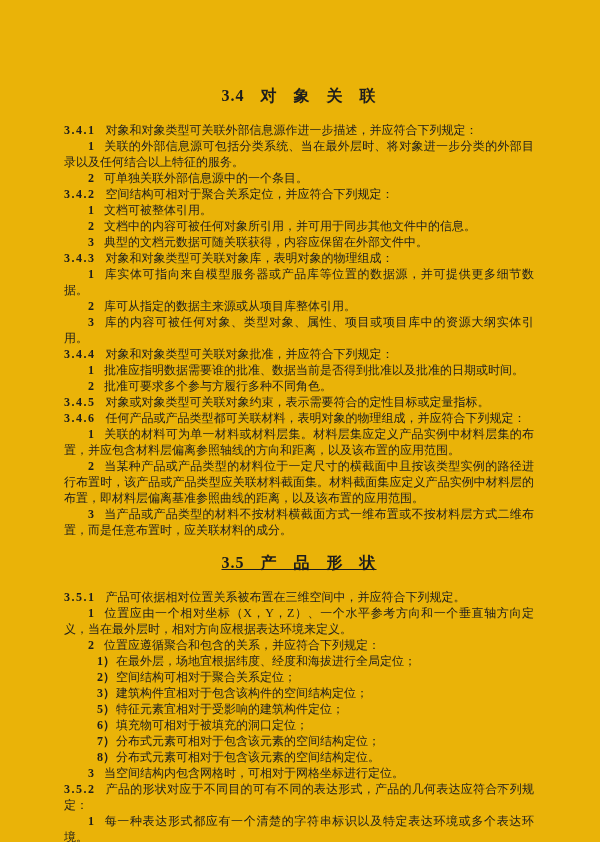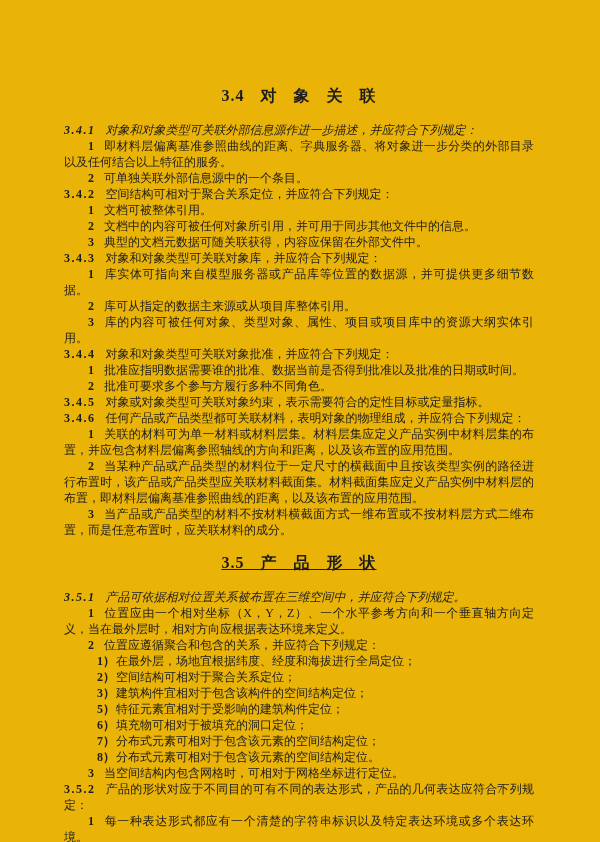--- a/index.html
+++ b/index.html
@@ -24,21 +24,21 @@
   }
   .sec-heading {
     text-align: center;
     font-weight: bold;
     font-size: 16px;
     line-height: 20px;
     word-spacing: 11px;
     letter-spacing: 1px;
     margin: 0 0 13px 0;
   }
-  .sec-heading + .para { margin-top: 16px; font-style: italic; }
+  .sec-heading + .para { margin-top: 16px; }
   .sec-heading:not(:first-child) { margin-top: 15px; text-decoration: underline; }
   .para {
     margin: 0;
     font-size: 12px;
     line-height: 16px;
     text-align: justify;
     text-justify: inter-ideograph;
   }
   .para .num {
     font-weight: bold;
@@ -60,27 +60,27 @@
     color: #2a2a2a;
   }
 </style>
 </head>
 <body>
 
 <div class="page">
   <div class="content">
       <div class="sec-heading">3.4 对 象 关 联</div>
       <p class="para clause"><span class="num">3.4.1</span><span class="txt">对象和对象类型可关联外部信息源作进一步描述，并应符合下列规定：</span></p>
-      <p class="para item"><span class="num">1</span><span class="txt">即材料层偏离基准参照曲线的距离、字典服务器、将对象进一步分类的外部目录以及任何结合以上特征的服务。</span></p>
+      <p class="para item"><span class="num">1</span><span class="txt">关联的外部信息源可包括分类系统、当在最外层时、将对象进一步分类的外部目录以及任何结合以上特征的服务。</span></p>
       <p class="para item"><span class="num">2</span><span class="txt">可单独关联外部信息源中的一个条目。</span></p>
       <p class="para clause"><span class="num">3.4.2</span><span class="txt">空间结构可相对于聚合关系定位，并应符合下列规定：</span></p>
       <p class="para item"><span class="num">1</span><span class="txt">文档可被整体引用。</span></p>
       <p class="para item"><span class="num">2</span><span class="txt">文档中的内容可被任何对象所引用，并可用于同步其他文件中的信息。</span></p>
       <p class="para item"><span class="num">3</span><span class="txt">典型的文档元数据可随关联获得，内容应保留在外部文件中。</span></p>
-      <p class="para clause"><span class="num">3.4.3</span><span class="txt">对象和对象类型可关联对象库，并应符合下列规定：</span></p>
+      <p class="para clause"><span class="num">3.4.3</span><span class="txt">对象和对象类型可关联对象库，表明对象的物理组成：</span></p>
       <p class="para item"><span class="num">1</span><span class="txt">库实体可指向来自模型服务器或产品库等位置的数据源，并可提供更多细节数据。</span></p>
       <p class="para item"><span class="num">2</span><span class="txt">库可从指定的数据主来源或从项目库整体引用。</span></p>
       <p class="para item"><span class="num">3</span><span class="txt">库的内容可被任何对象、类型对象、属性、项目或项目库中的资源大纲实体引用。</span></p>
       <p class="para clause"><span class="num">3.4.4</span><span class="txt">对象和对象类型可关联对象批准，并应符合下列规定：</span></p>
       <p class="para item"><span class="num">1</span><span class="txt">批准应指明数据需要谁的批准、数据当前是否得到批准以及批准的日期或时间。</span></p>
       <p class="para item"><span class="num">2</span><span class="txt">批准可要求多个参与方履行多种不同角色。</span></p>
       <p class="para clause"><span class="num">3.4.5</span><span class="txt">对象或对象类型可关联对象约束，表示需要符合的定性目标或定量指标。</span></p>
       <p class="para clause"><span class="num">3.4.6</span><span class="txt">任何产品或产品类型都可关联材料，表明对象的物理组成，并应符合下列规定：</span></p>
       <p class="para item"><span class="num">1</span><span class="txt">关联的材料可为单一材料或材料层集。材料层集应定义产品实例中材料层集的布置，并应包含材料层偏离参照轴线的方向和距离，以及该布置的应用范围。</span></p>
       <p class="para item"><span class="num">2</span><span class="txt">当某种产品或产品类型的材料位于一定尺寸的横截面中且按该类型实例的路径进行布置时，该产品或产品类型应关联材料截面集。材料截面集应定义产品实例中材料层的布置，即材料层偏离基准参照曲线的距离，以及该布置的应用范围。</span></p>

